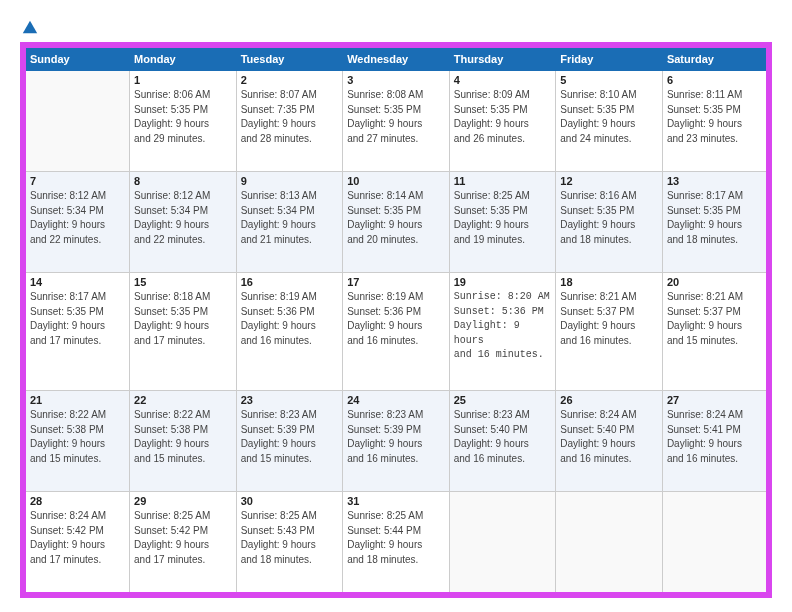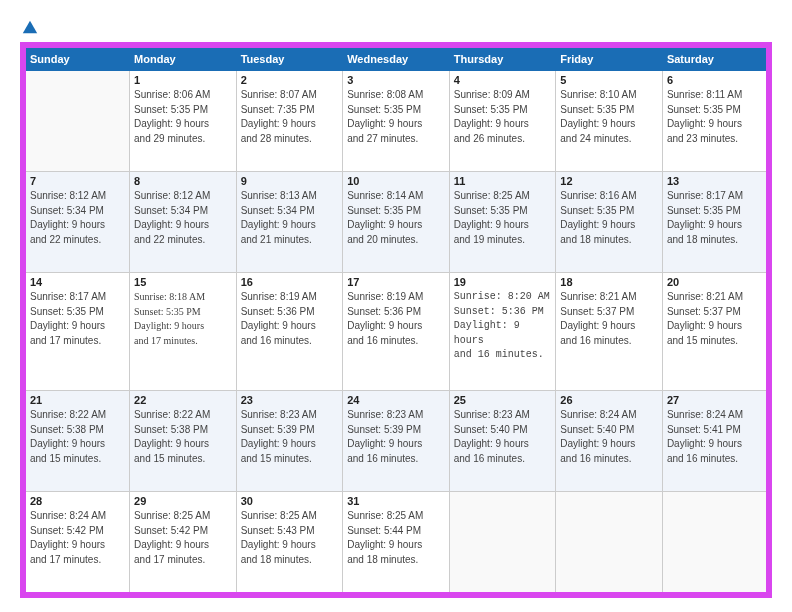--- a/index.html
+++ b/index.html
@@ -231,21 +231,21 @@
         <tr>
           <td>
             <span class="day-num">14</span>
             <div class="day-info" style="white-space: pre-line;">Sunrise: 8:17 AM
 Sunset: 5:35 PM
 Daylight: 9 hours
 and 17 minutes.</div>
           </td>
           <td>
             <span class="day-num">15</span>
-            <div class="day-info" style="white-space: pre-line; font-family: Liberation Serif, serif;">Sunrise: 8:18 AM
+            <div class="day-info" style="white-space: pre-line;">Sunrise: 8:18 AM
 Sunset: 5:35 PM
 Daylight: 9 hours
 and 17 minutes.</div>
           </td>
           <td>
             <span class="day-num">16</span>
             <div class="day-info" style="white-space: pre-line;">Sunrise: 8:19 AM
 Sunset: 5:36 PM
 Daylight: 9 hours
 and 16 minutes.</div>

